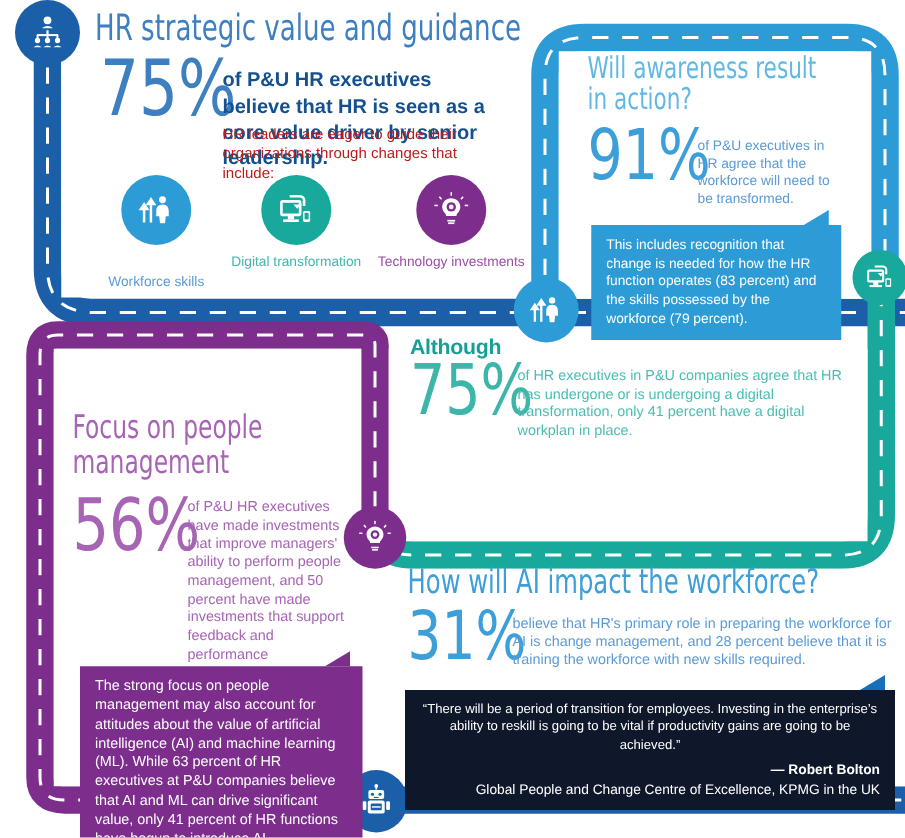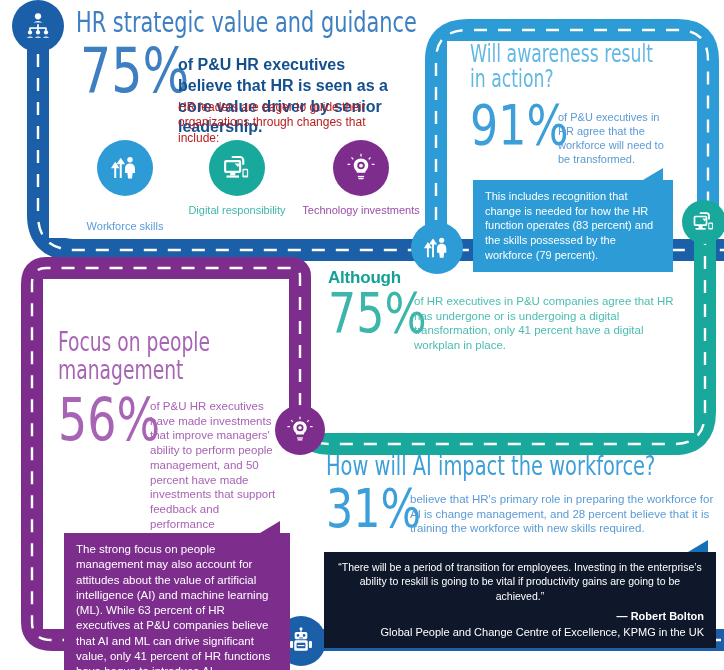--- a/index.html
+++ b/index.html
@@ -213,21 +213,21 @@
           <svg width="30" height="30" viewBox="0 0 24 24">
             <rect x="2.5" y="6.5" width="12" height="8.6" rx="0.8" fill="none" stroke="#fff" stroke-width="1.7"></rect>
             <rect x="6.6" y="15.6" width="4" height="2.4" fill="#fff"></rect>
             <rect x="3.6" y="18" width="10" height="1.7" fill="#fff"></rect>
             <path d="M7.8 3.2 h6.6 a2.6 2.6 0 0 1 2.6 2.6 v3.6" fill="none" stroke="#fff" stroke-width="1.7"></path>
             <path d="M10.2 8.4 l2.4 2.8 l2.4 -2.8 z" fill="#fff"></path>
             <rect x="16.3" y="12.6" width="4.6" height="7" rx="1" fill="#fff"></rect>
             <rect x="17.3" y="13.8" width="2.6" height="4.2" fill="#18A89C"></rect>
           </svg>
         </div>
-        <div class="legend-label" style="color:#43B6AC;">Digital responsibility</div>
+        <div class="legend-label" style="color:#43B6AC;">Digital transformation</div>
       </div>
 
       <div class="legend-item" style="width:124px;">
         <div class="legend-circle" style="background:#7D2E8D;">
           <svg width="30" height="30" viewBox="0 0 24 24">
             <path d="M12 4.4 c-3.4 0 -5.8 2.5 -5.8 5.6 c0 2.2 1.3 3.5 2.2 4.6 l0.3 1.2 h6.6 l0.3 -1.2 c0.9 -1.1 2.2 -2.4 2.2 -4.6 c0 -3.1 -2.4 -5.6 -5.8 -5.6 z" fill="#fff"></path>
             <rect x="9.2" y="16.6" width="5.6" height="1.2" fill="#7D2E8D"></rect>
             <rect x="9.5" y="18.3" width="5" height="1.1" fill="#fff"></rect>
             <rect x="10" y="19.9" width="4" height="1.1" fill="#fff"></rect>
             <circle cx="12" cy="10" r="3" fill="#7D2E8D"></circle>

